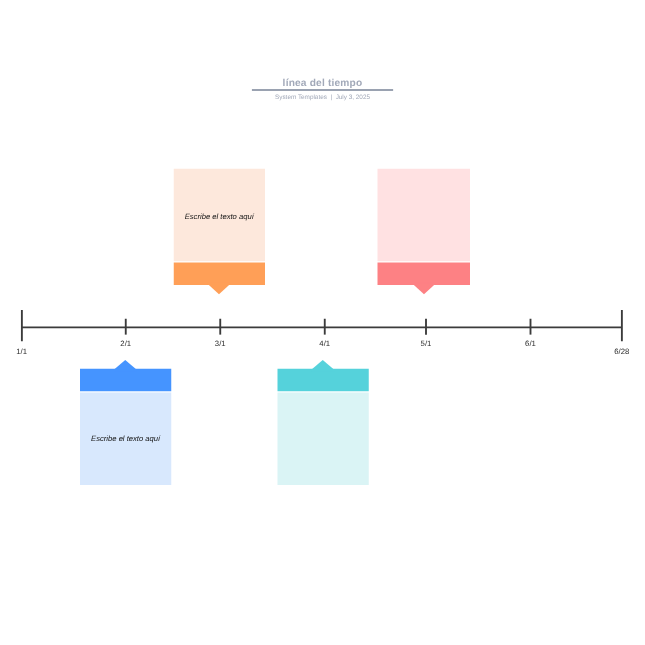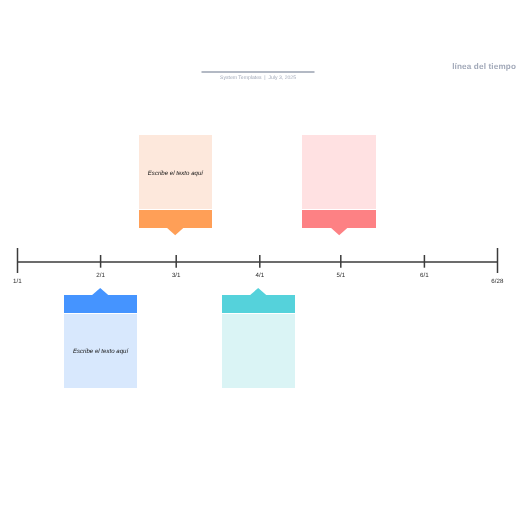--- a/index.html
+++ b/index.html
@@ -10,21 +10,21 @@
     overflow:hidden;
     -webkit-font-smoothing:antialiased;
     text-rendering:geometricPrecision;
   }
   .page{position:relative;width:516px;height:516px;background:#ffffff;}
 
   
   .title-block{position:static;}
   .title{
     position:absolute;left:0;top:61.6px;width:516px;
-    text-align:right;font-size:8.15px;font-weight:bold;
+    text-align:center;font-size:8.15px;font-weight:bold;
     color:#a2a9b9;letter-spacing:.15px;line-height:9px;opacity:.999;
   }
   .rule{position:absolute;left:201px;top:69.5px;display:block;}
   .subtitle{
     position:absolute;left:0;top:74.7px;width:516px;text-align:center;
     font-size:5.1px;color:#a1a8b8;letter-spacing:0px;white-space:pre;opacity:.999;
   }
 
   
   .axis-svg{position:absolute;left:0;top:240px;}

